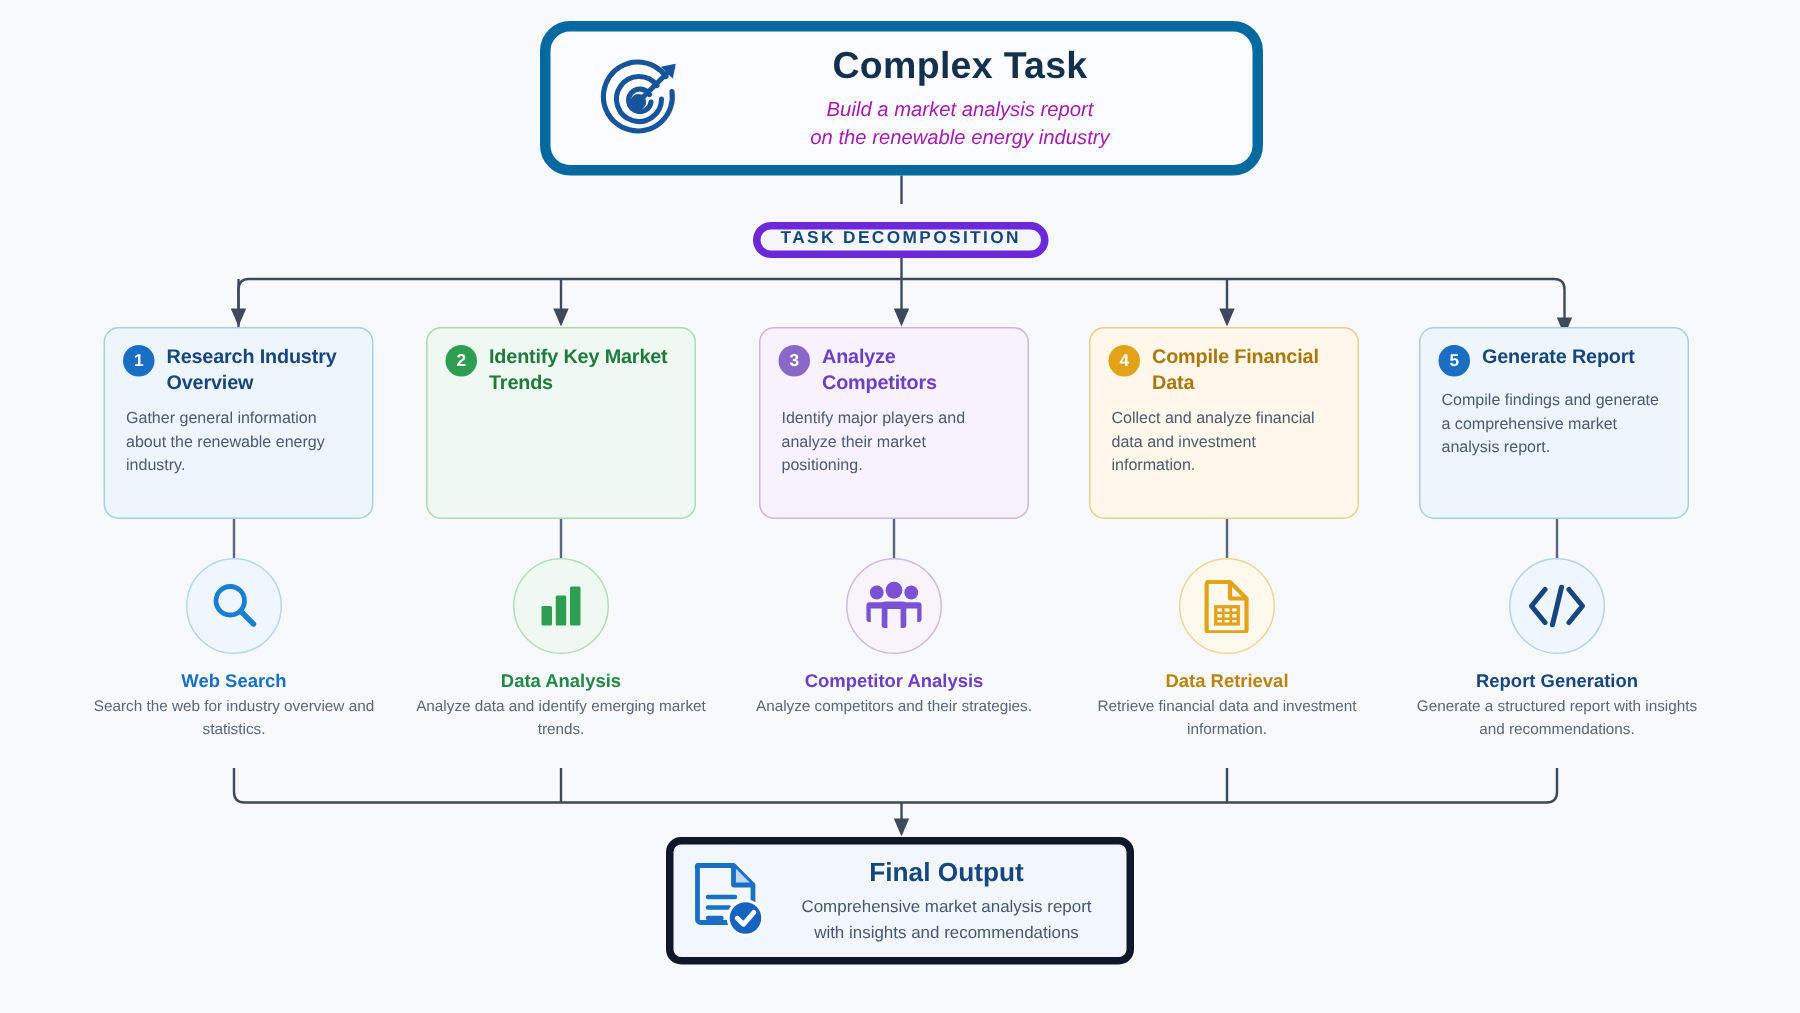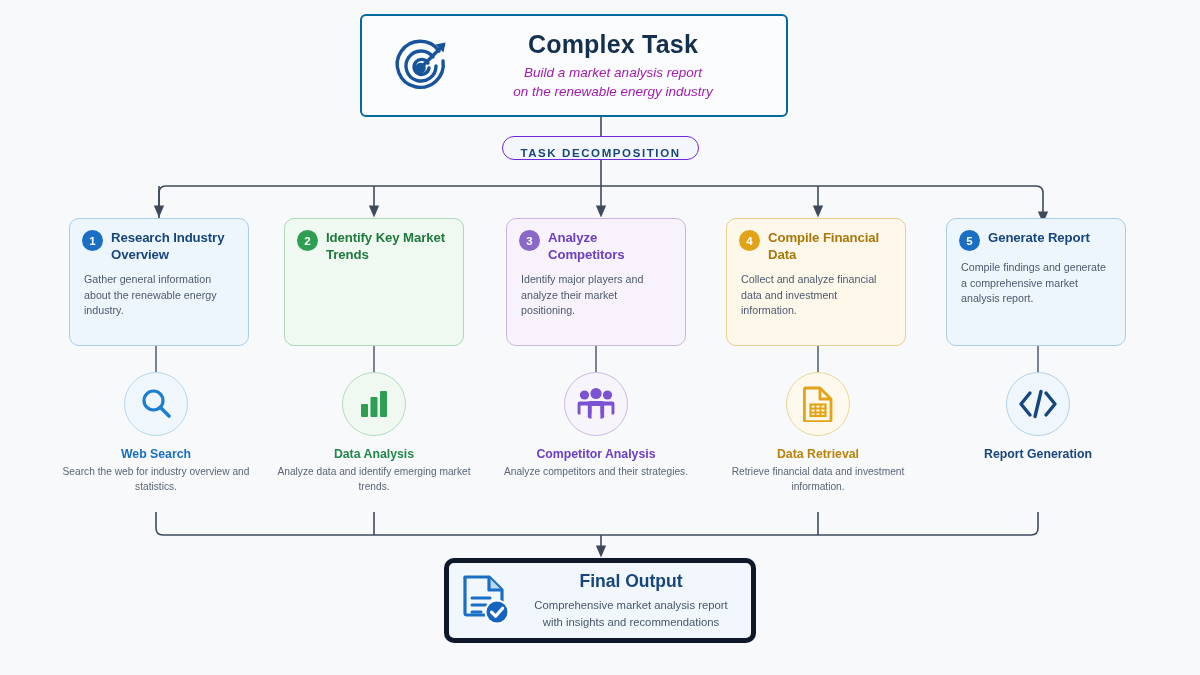--- a/index.html
+++ b/index.html
@@ -8,36 +8,36 @@
     background:#f7f9fb;
     font-family:"Liberation Sans", sans-serif;
     overflow:hidden;
     position:relative;
   }
   #stage{position:relative;width:1200px;height:675px;}
   svg.connectors{position:absolute;left:0;top:0;width:1200px;height:675px;pointer-events:none;}
 
   
   .task-card{
-    position:absolute;left:360px;top:14px;width:428px;height:103px;
-    background:#fbfcfd;border:2px solid #0369a1;border-radius:6px;
+    position:absolute;left:360px;top:14px;width:482px;height:103px;
+    background:#fbfcfd;border:7px solid #0369a1;border-radius:20px;
     box-sizing:border-box;display:flex;align-items:center;
   }
   .task-icon{width:90px;display:flex;align-items:center;justify-content:center;margin-left:14px;}
   .task-text{flex:1;text-align:center;padding-right:26px;}
   .task-title{
     font-size:25px;font-weight:bold;color:#14304f;letter-spacing:.2px;margin-bottom:4px;
   }
   .task-sub{font-size:13.5px;color:#a21caf;line-height:1.42;font-style:italic;}
 
   
   .pill{
-    position:absolute;left:502px;top:136px;width:197px;height:24px;
-    background:#f3f7fb;border:1px solid #6d28d9;border-radius:12px;
-    display:flex;align-items:flex-end;justify-content:center;box-sizing:border-box;
+    position:absolute;left:502px;top:148px;width:197px;height:24px;
+    background:#f3f7fb;border:5px solid #6d28d9;border-radius:12px;
+    display:flex;align-items:flex-start;justify-content:center;box-sizing:border-box;
   }
   .pill span{
     font-size:11.5px;font-weight:bold;color:#17457e;letter-spacing:1.6px;
   }
 
   
   .step{
     position:absolute;top:218px;width:180px;height:128px;
     border-radius:10px;border:1px solid;box-sizing:border-box;
     padding:10px 12px 8px 12px;
@@ -233,20 +233,21 @@
     <div class="tool-circle" style="background: rgb(239, 246, 252); border-color: rgb(181, 210, 236);">
       <svg width="40" height="32" viewBox="0 0 40 32">
         <g fill="none" stroke="#17457e" stroke-width="3.4" stroke-linecap="round" stroke-linejoin="round">
           <path d="M12,5 L3,16 L12,27"></path>
           <path d="M28,5 L37,16 L28,27"></path>
           <path d="M23,3.5 L17,28.5"></path>
         </g>
       </svg>
     </div>
     <div class="tool-name" style="color: rgb(23, 69, 126);">Report Generation</div>
+    <div class="tool-desc">Generate a structured report with insights and recommendations.</div>
   </div>
 
   <div class="final">
     <div class="final-icon">
       <svg width="52" height="54" viewBox="0 0 52 54">
         <path d="M4,3 h24 l13,13 v23 a2,2 0 0 1 -2,2 h-33 a2,2 0 0 1 -2,-2 V5 A2,2 0 0 1 4,3 z" fill="none" stroke="#1a6fc4" stroke-width="3.2" stroke-linejoin="round"></path>
         <path d="M28,3.5 V16 h12.5" fill="#bcd9f2" stroke="#1a6fc4" stroke-width="3.2" stroke-linejoin="round"></path>
         <g stroke="#1a6fc4" stroke-width="3" stroke-linecap="round">
           <path d="M11,24 h18"></path>
           <path d="M11,31 h14"></path>

